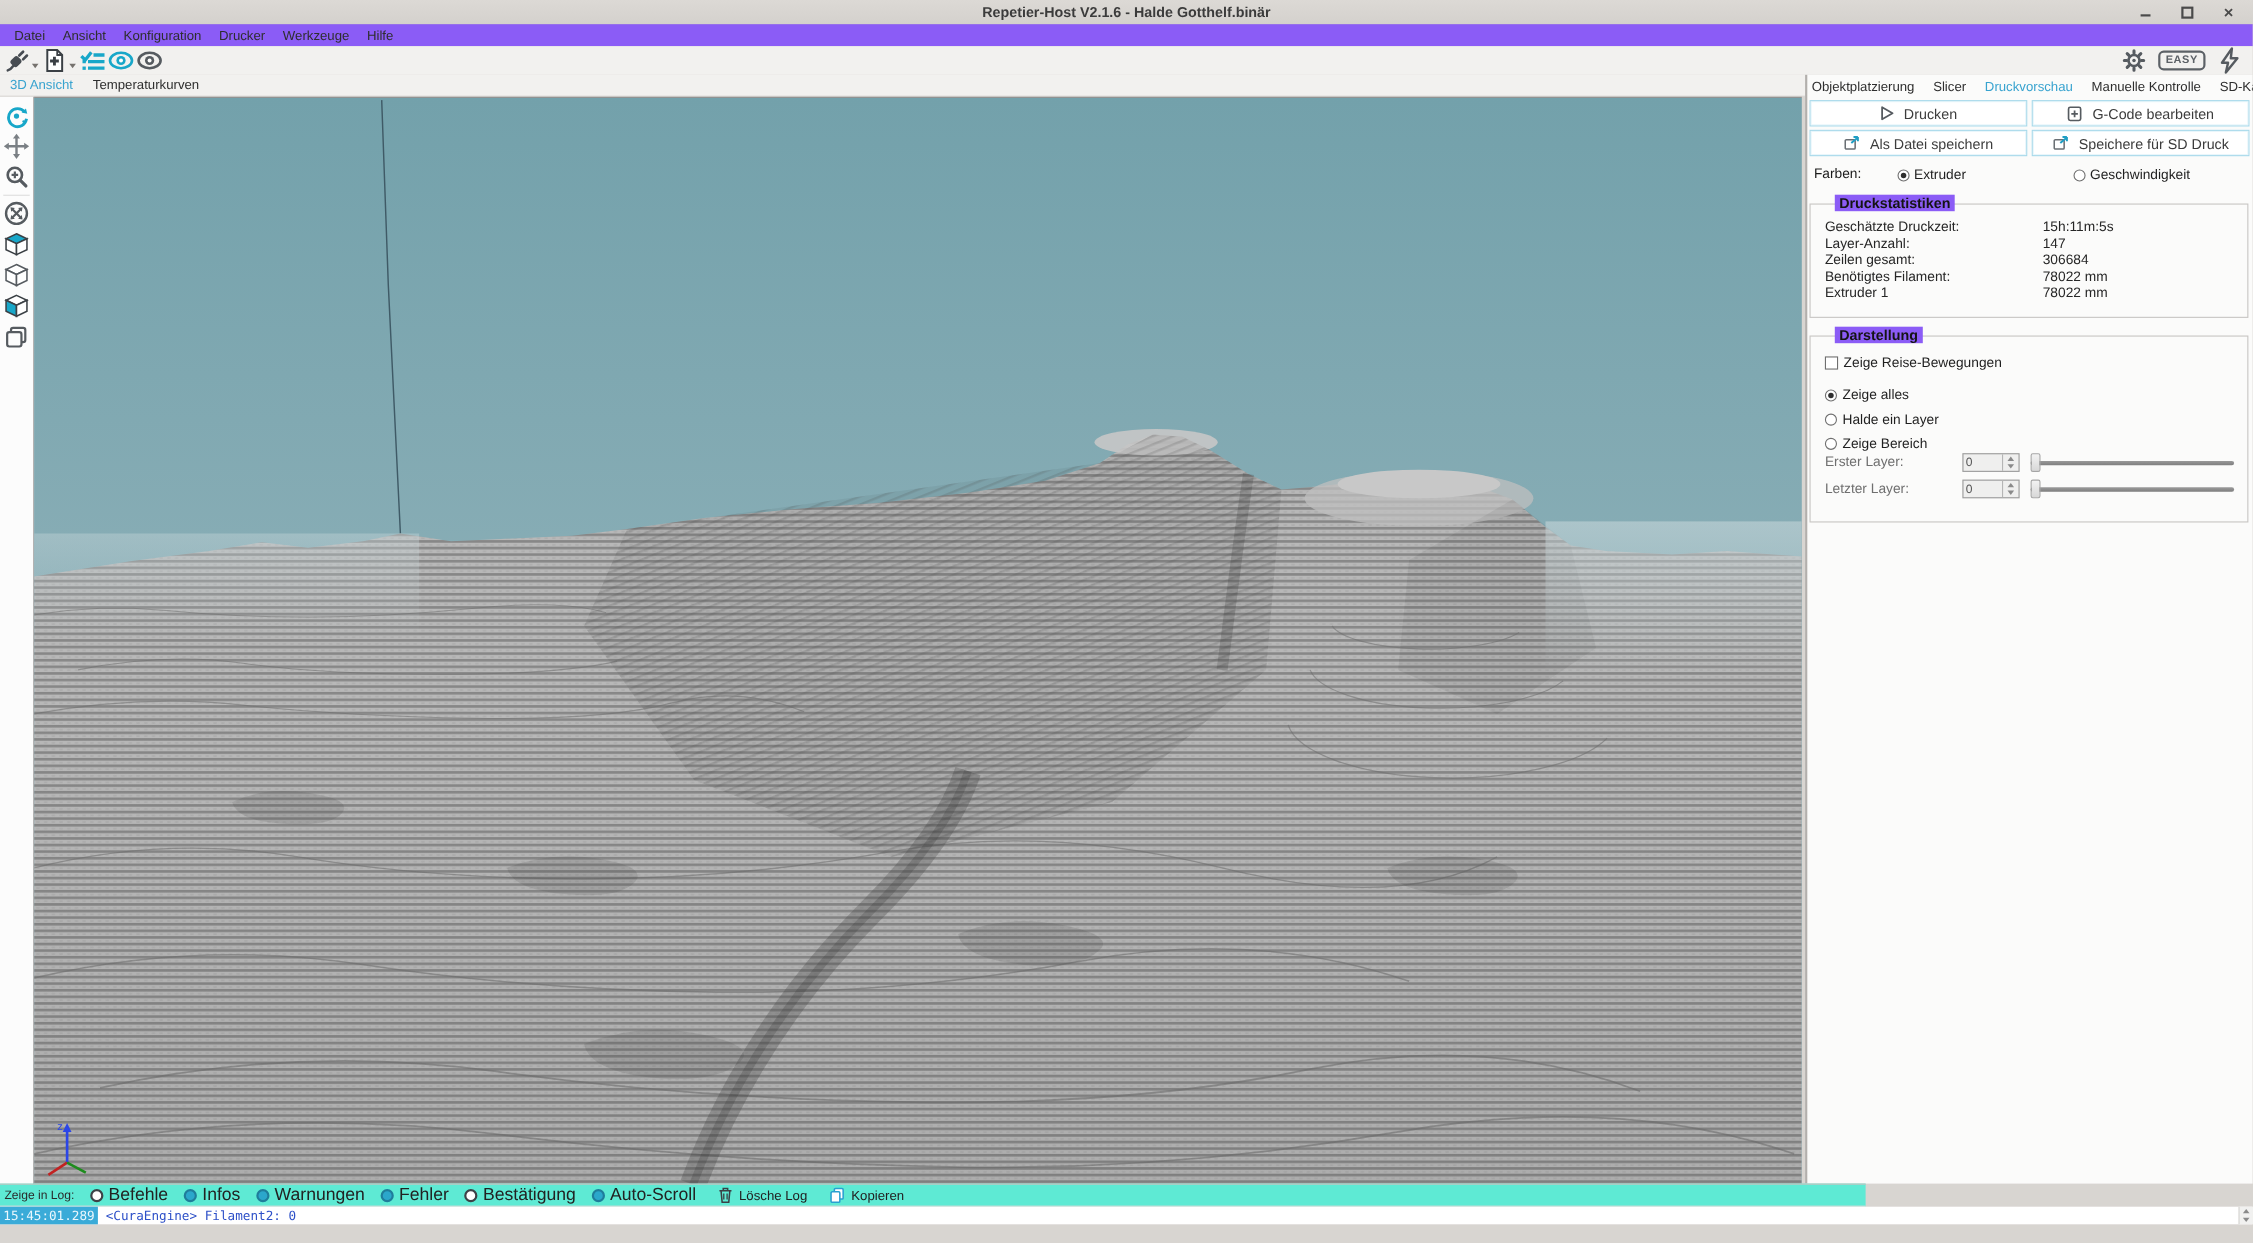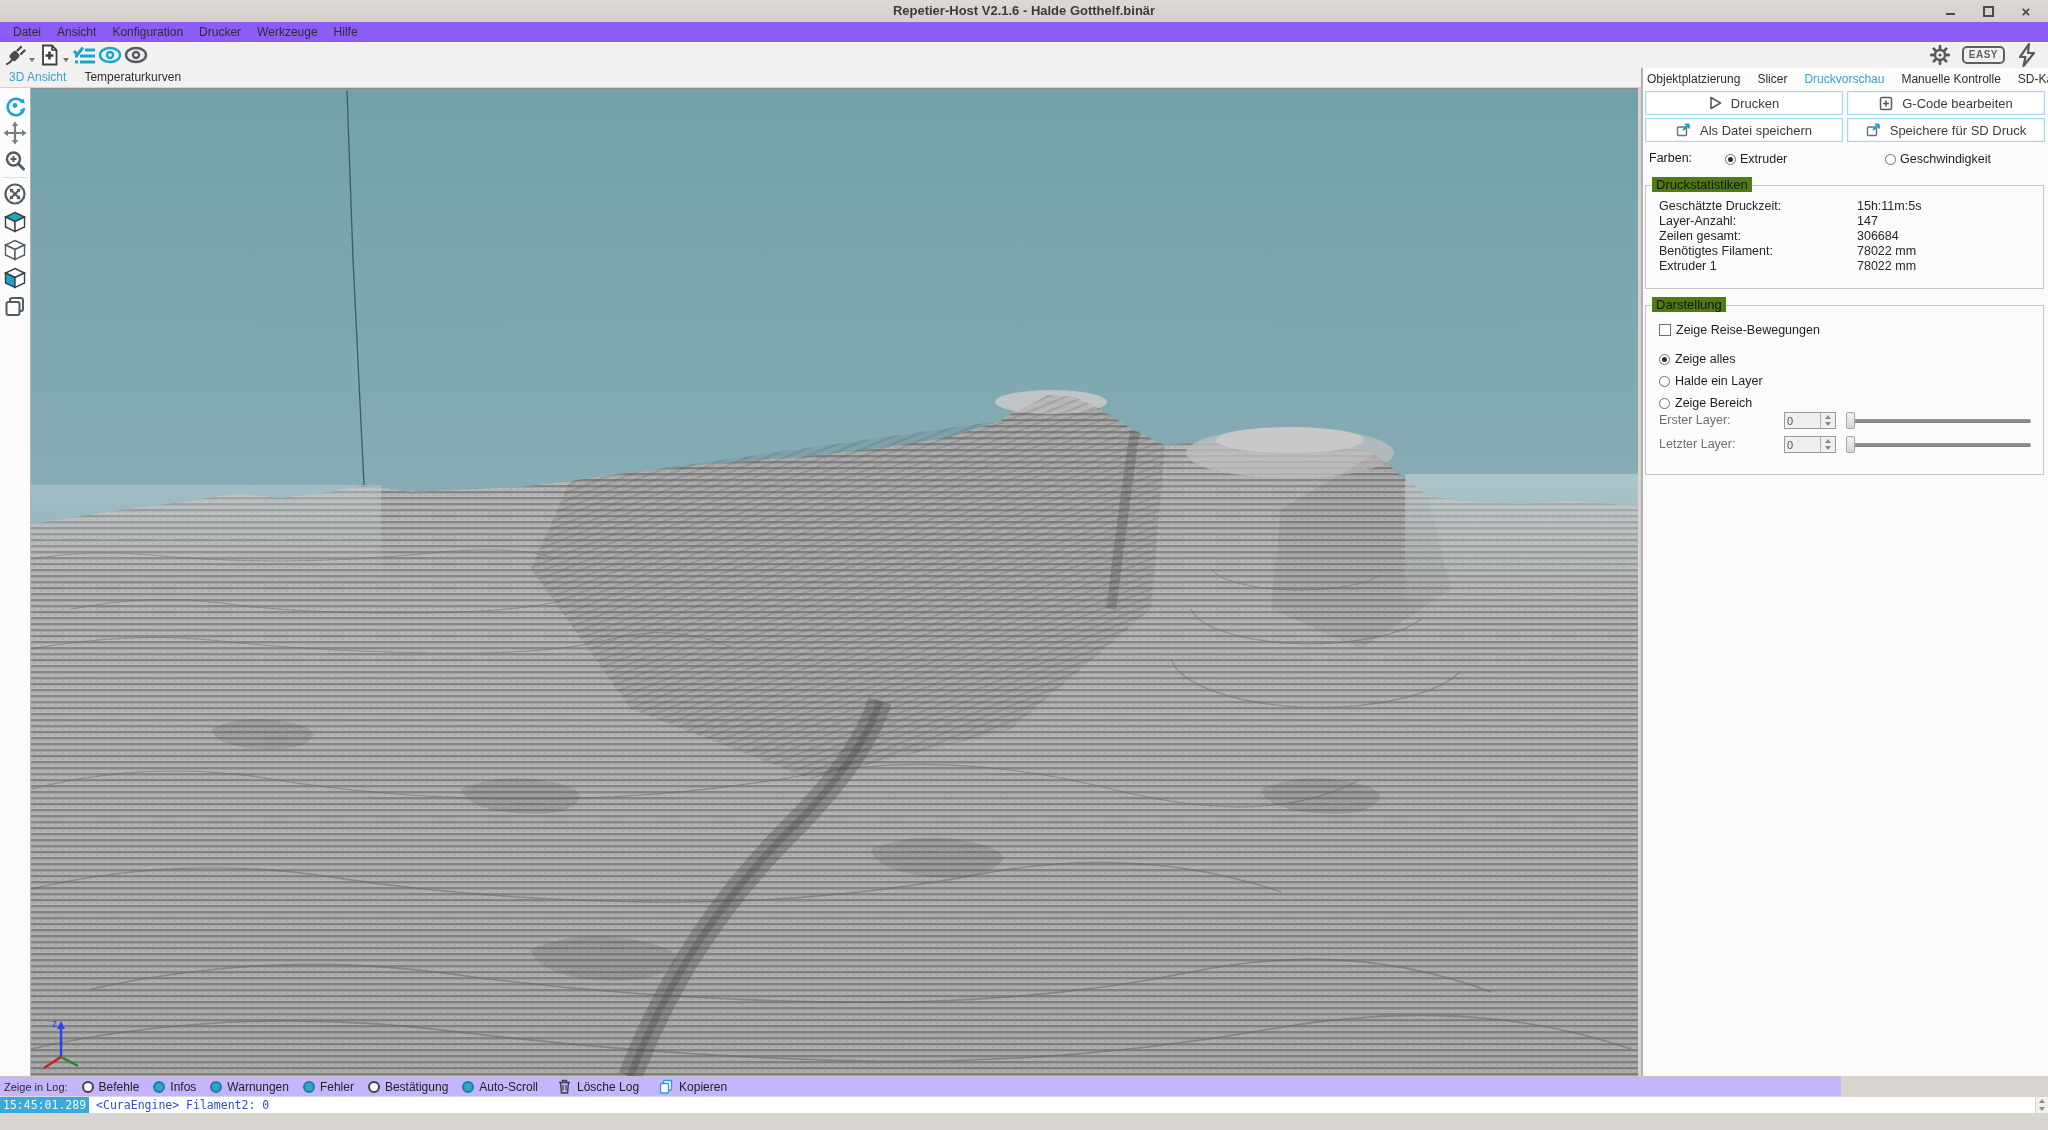--- a/index.html
+++ b/index.html
@@ -48,44 +48,44 @@
   .pbuttons{position:absolute;left:2px;top:23px;width:402px;display:grid;grid-template-columns:198px 198px;grid-auto-rows:24px;gap:3px 4px;}
   .pbtn{background:#fff;border:1px solid #a7d9ea;box-shadow:inset 0 0 0 1px #e9f6fb;display:flex;align-items:center;justify-content:center;gap:9px;font-size:13px;color:#3c3c3c;cursor:default;}
   .farben{position:absolute;left:6px;top:83px;right:6px;height:18px;font-size:12.5px;color:#1a1a1a;}
   .farben .flabel{position:absolute;left:0;top:0;}
   .farben .opt{position:absolute;top:1px;display:flex;align-items:center;gap:4px;font-size:12.5px;color:#1f1f1f;}
   .radio{width:11px;height:11px;border-radius:50%;border:1px solid #6f6f6f;background:#fff;box-sizing:border-box;position:relative;flex:0 0 auto;}
   .radio.sel:after{content:"";position:absolute;left:2px;top:2px;width:5px;height:5px;border-radius:50%;background:#2e2e2e;}
   .checkbox{width:12px;height:12px;border:1px solid #6f6f6f;background:#fff;box-sizing:border-box;flex:0 0 auto;}
 
   .groupbox{position:absolute;left:2px;right:4px;border:1px solid #c7c5c2;background:#fbfbfa;}
-  .groupbox .legend{position:absolute;top:-9px;left:6px;background:#4d7c0f;padding:0 4px;font-size:13px;font-weight:normal;color:#141414;}
+  .groupbox .legend{position:absolute;top:-9px;left:22px;background:#8b5cf6;padding:0 4px;font-size:13px;font-weight:bold;color:#141414;}
   .gb-stats{top:117px;height:102px;}
   .statrow{position:absolute;left:13px;right:10px;height:15px;font-size:12.5px;color:#262626;}
   .statrow .sv{position:absolute;left:198px;}
   .gb-display{top:237px;height:168px;}
   .disprow{position:absolute;left:13px;display:flex;align-items:center;gap:5px;font-size:12.5px;color:#1f1f1f;}
   .laylabel{color:#6f6f6f;}
   .spinbox{position:absolute;width:52px;height:17px;border:1px solid #9a9a9a;background:#efefee;box-sizing:border-box;}
   .spinbox input{position:absolute;left:2px;top:0;width:32px;height:15px;border:0;background:transparent;font-size:11px;color:#555;font-family:"Liberation Sans",sans-serif;padding:0;}
   .spinner{position:absolute;right:0;top:0;width:14px;height:15px;border-left:1px solid #b5b5b5;display:flex;flex-direction:column;}
   .spinner .sp{flex:1;display:flex;align-items:center;justify-content:center;}
   .tri-up{width:0;height:0;border-left:3px solid transparent;border-right:3px solid transparent;border-bottom:4px solid #8a8a8a;}
   .tri-dn{width:0;height:0;border-left:3px solid transparent;border-right:3px solid transparent;border-top:4px solid #8a8a8a;}
   .slider{position:absolute;height:17px;}
   .slider .track{position:absolute;left:0;right:0;top:7px;height:4px;background:linear-gradient(#9a9a9a,#7e7e7e);border-radius:2px;}
   .slider .handle{position:absolute;left:0;top:0;width:9px;height:17px;background:linear-gradient(#f2f2f2,#d8d8d8);border:1px solid #a5a5a5;border-radius:2px;box-sizing:border-box;}
 
   
-  .logbar{position:absolute;left:0;top:1076px;width:1841px;height:21px;background:#c4b5fd;border-top:1px solid #c6c3c0;border-bottom:1px solid #dadad8;box-sizing:border-box;display:flex;align-items:center;gap:7px;padding-left:4px;}
+  .logbar{position:absolute;left:0;top:1076px;width:1696px;height:21px;background:#5eead4;border-top:1px solid #c6c3c0;border-bottom:1px solid #dadad8;box-sizing:border-box;display:flex;align-items:center;gap:7px;padding-left:4px;}
   .logbar .lbl{font-size:11px;color:#2a2a2a;}
   .toggle{display:flex;align-items:center;gap:5px;margin-left:7px;}
   .tgl{width:12px;height:12px;border-radius:50%;box-sizing:border-box;border:2px solid #3d4247;background:#fff;}
   .tgl.on{border:2px solid #1f7d9b;background:#2ba7cb;}
-  .toggle .tlabel{font-size:12px;color:#222;}
+  .toggle .tlabel{font-size:16px;color:#222;}
   .logaction{display:flex;align-items:center;gap:6px;margin-left:13px;font-size:12px;color:#222;}
 
   
   .logarea{position:absolute;left:0;top:1097px;width:2048px;height:16px;background:#ffffff;font-family:"DejaVu Sans Mono",monospace;font-size:11.5px;display:flex;align-items:center;}
   .logtime{background:#3aabd8;color:#eaf7fd;padding:1px 3px;}
   .logmsg{color:#2d50c8;margin-left:7px;white-space:pre;}
   .logscroll{position:absolute;right:0;top:0;width:13px;height:16px;background:#f1f1f0;border-left:1px solid #d5d4d2;box-sizing:border-box;}
   .logscroll .sa{height:8px;display:flex;align-items:center;justify-content:center;}
 
   

